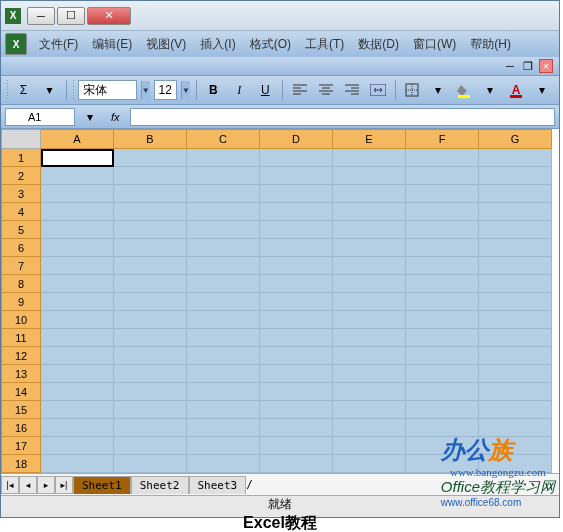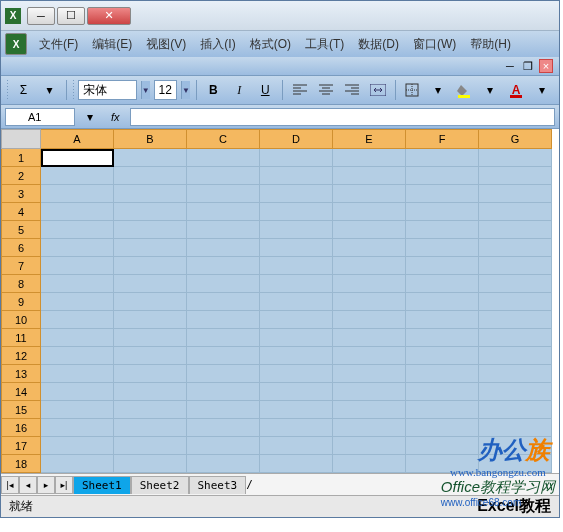--- a/index.html
+++ b/index.html
@@ -40,25 +40,25 @@
 .cells { position: relative; }
 .cell-row { display: flex; }
 .cell { width: 73px; height: 18px; background: #b4cee4; border-right: 1px solid #9ab8d0; border-bottom: 1px solid #9ab8d0; }
 .cell.active { background: #fff; border: 2px solid #000; width: 73px; height: 18px; }
 .grid-wrap { display: flex; flex-direction: column; }
 .grid-top { display: flex; }
 .grid-body { display: flex; flex: 1; overflow: hidden; }
 .tabs-bar { height: 22px; background: #f4f4f4; display: flex; align-items: center; border-top: 1px solid #aaa; font-size: 11px; }
 .tab-nav { display: flex; }
 .tab-nav-btn { width: 18px; height: 18px; border: 1px solid #aaa; background: #e8e8e8; display: flex; align-items: center; justify-content: center; cursor: pointer; font-size: 9px; }
-.sheet-tab { padding: 2px 8px; border: 1px solid #aaa; background: #0ea5e9; border-bottom: none; cursor: pointer; font-family: monospace; }
+.sheet-tab { padding: 2px 8px; border: 1px solid #aaa; background: #a16207; border-bottom: none; cursor: pointer; font-family: monospace; }
 .sheet-tab.inactive { background: #e0e0e0; }
-.status-bar { height: 22px; background: #e8e8e8; display: flex; align-items: center; justify-content: space-between; padding: 0 8px; font-size: 12px; border-top: 1px solid #aaa; }
+.status-bar { height: 22px; background: #e8e8e8; display: flex; align-items: center; justify-content: space-between; padding: 0 8px; font-size: 12px; border-top: 1px solid #aaa; flex-direction: column; }
 .watermark { position: absolute; right: 8px; bottom: 24px; pointer-events: none; }
-.wm1 { font-size: 24px; font-weight: bold; font-style: italic; color: #2060c0; margin-left: 37px; }
+.wm1 { font-size: 24px; font-weight: bold; font-style: italic; color: #2060c0; }
 .wm1 .accent { color: #f08000; }
 .wm2 { font-size: 11px; color: #2060c0; text-align: center; font-family: Liberation Serif, serif; }
 .wm3 { color: #14532d; font-size: 15px; font-style: italic; }
 .wm4 { font-size: 10px; color: #2060c0; }
 .excel-tutorial { color: #000000; font-weight: bold; font-size: 16px; }
 </style>
 </head>
 <body>
 
 <div class="window">

